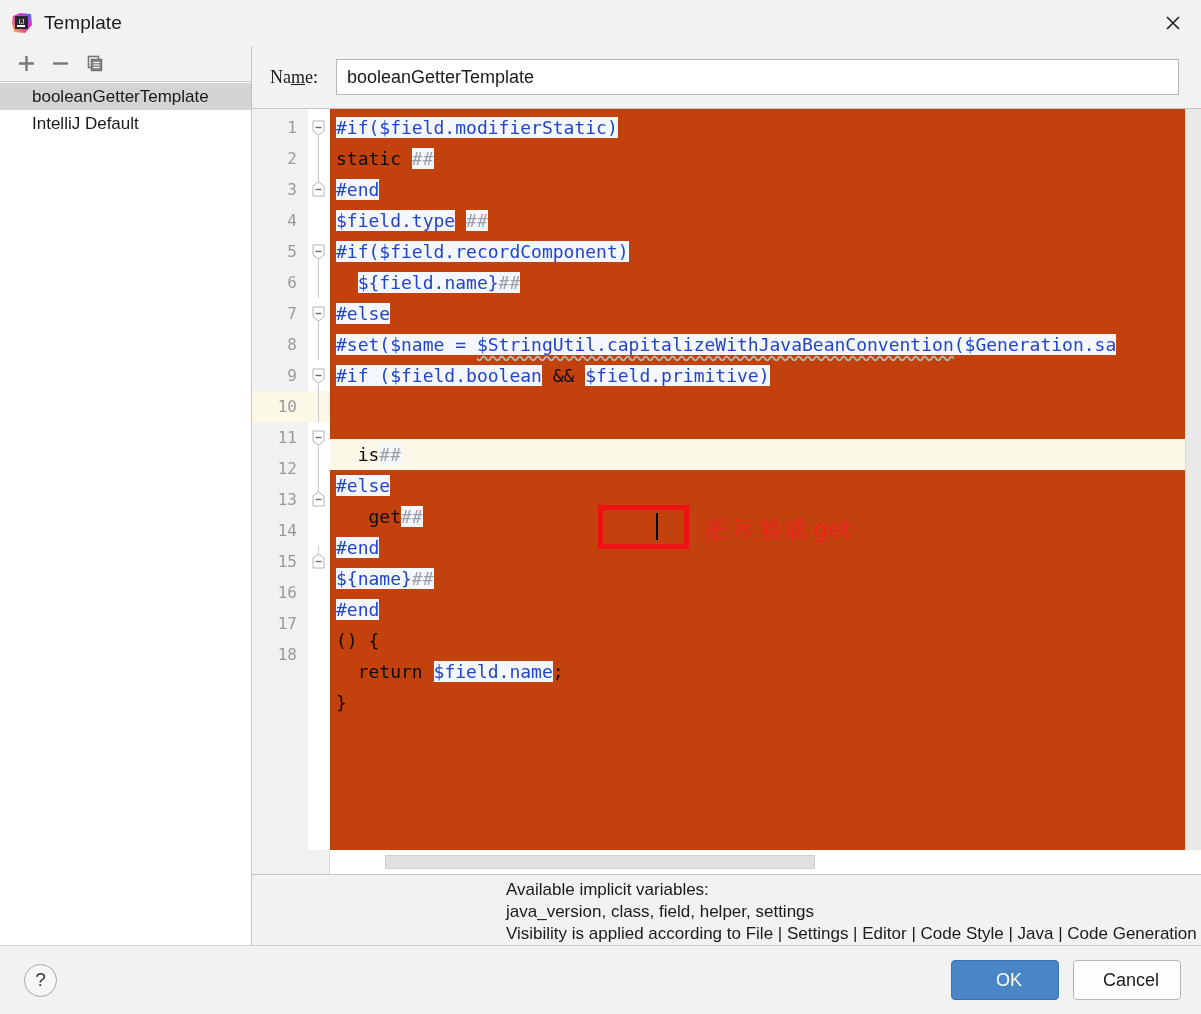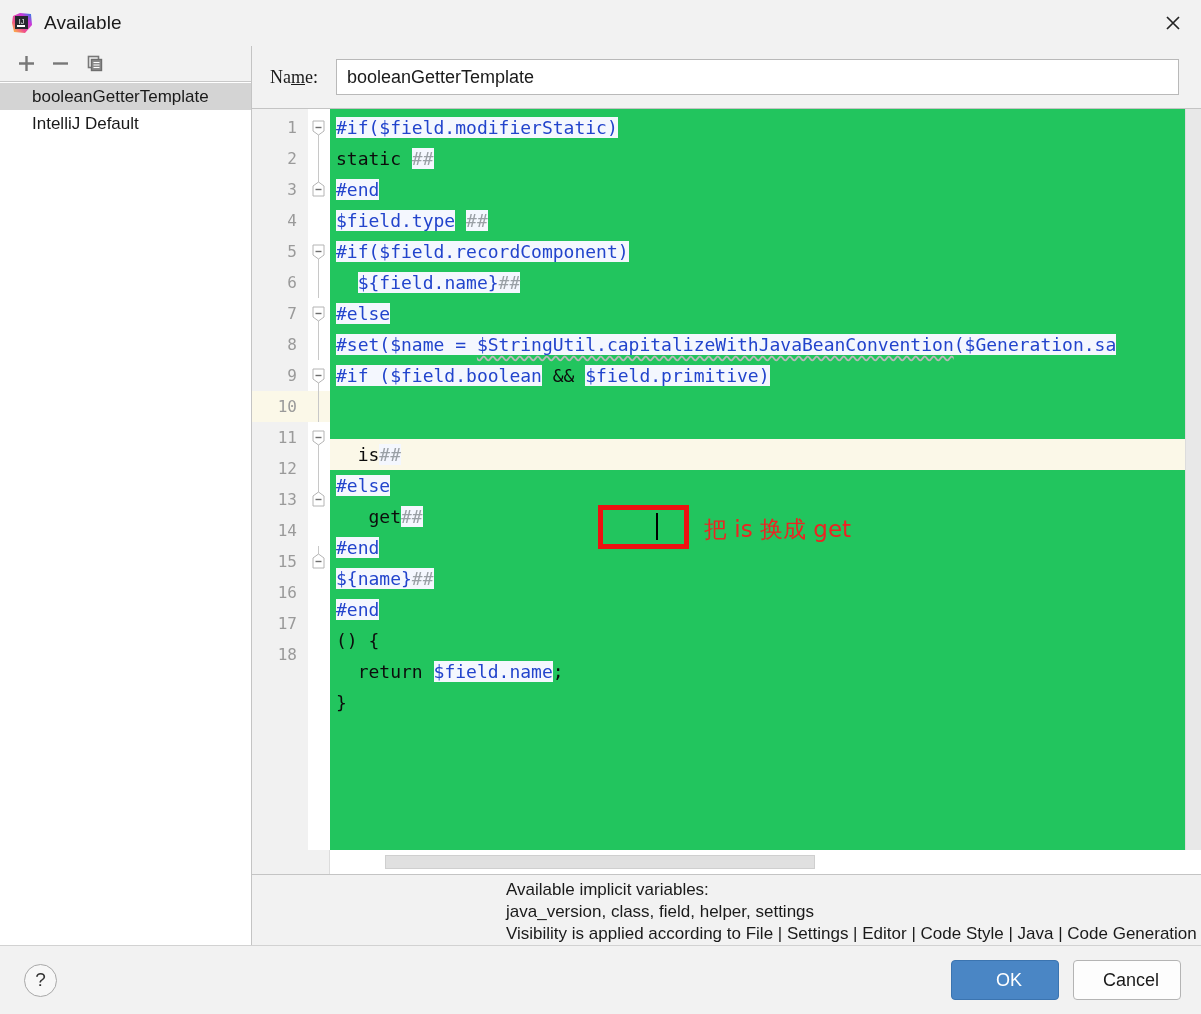--- a/index.html
+++ b/index.html
@@ -157,21 +157,21 @@
   .fold-line { height: 31px; position: relative; }
   .fold-line.current { background: #fbf8e8; }
   .fold-rail {
     position: absolute; left: 10px; top: 0;
     width: 1px; height: 31px; background: #c8c8c8;
   }
 
   #code-area {
     flex: 1 1 auto;
     position: relative;
-    background: #22c55e;
+    background: #c2410c;
     padding-top: 3px;
     overflow: hidden;
     min-width: 0;
   }
   .code-line {
     height: 31px; line-height: 31px;
     white-space: pre;
     font-family: "DejaVu Sans Mono", monospace;
     font-size: 18px;
     color: #0c0c0c;
@@ -311,21 +311,21 @@
             <stop offset="70%" stop-color="#c939d9"></stop>
             <stop offset="100%" stop-color="#1b87e8"></stop>
           </linearGradient>
         </defs>
         <path d="M3 5 L10 2 L21 3 L22 14 L15 22 L4 21 L2 12 Z" fill="url(#ijg)"></path>
         <rect x="5" y="5" width="13" height="13" fill="#26282e"></rect>
         <text x="11.5" y="12.5" font-family="Liberation Sans, sans-serif" font-size="7" fill="#ffffff" text-anchor="middle">IJ</text>
         <rect x="7" y="14" width="8" height="2" fill="#ffffff"></rect>
       </svg>
     </div>
-    <div id="title-text">Available</div>
+    <div id="title-text">Template</div>
     <div id="close-btn">
       <svg width="20" height="20" viewBox="0 0 20 20">
         <path d="M4 4 L16 16 M16 4 L4 16" stroke="#242424" stroke-width="1.7" fill="none"></path>
       </svg>
     </div>
   </div>
 
   <div id="body-row">
 
     <div id="left-panel">

